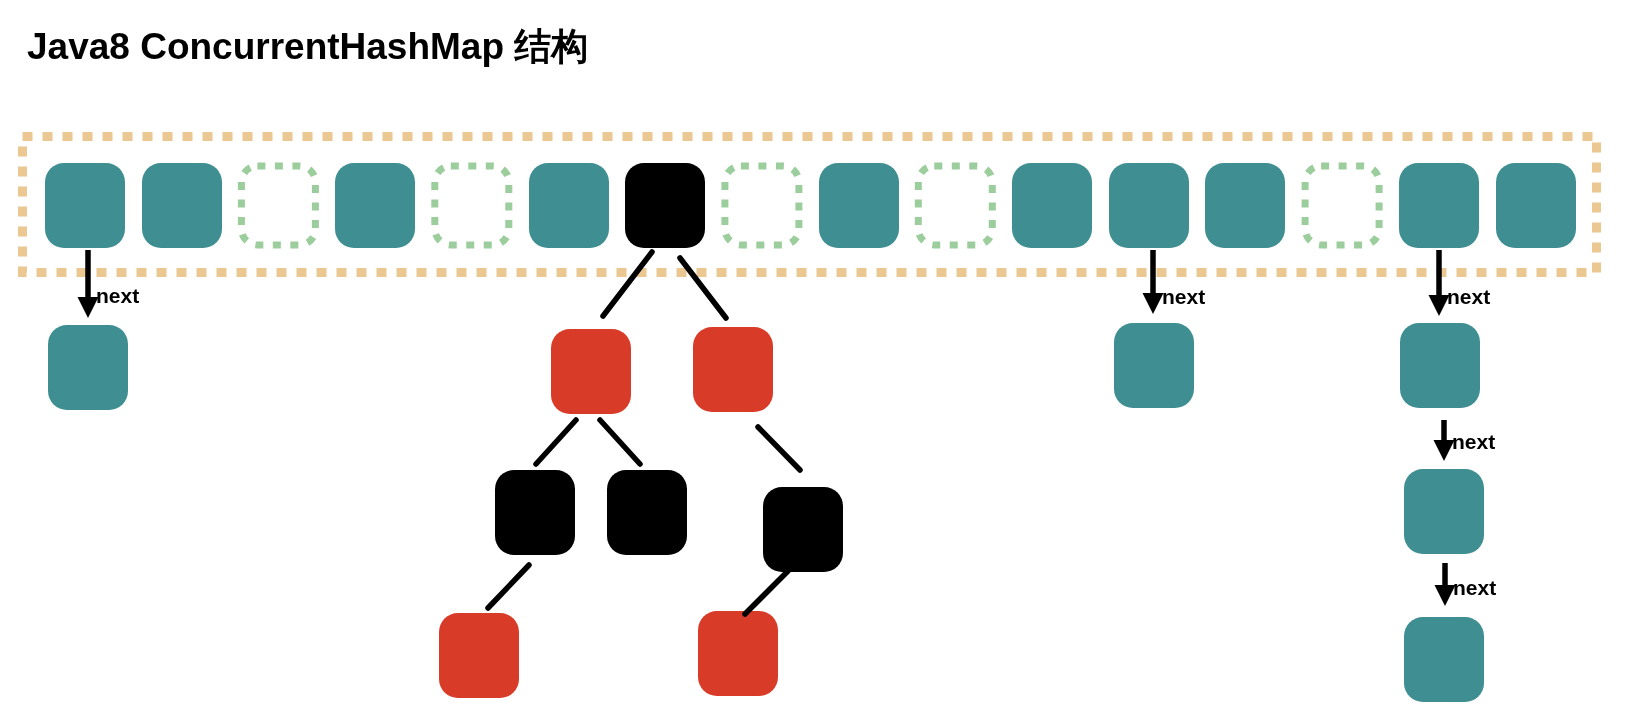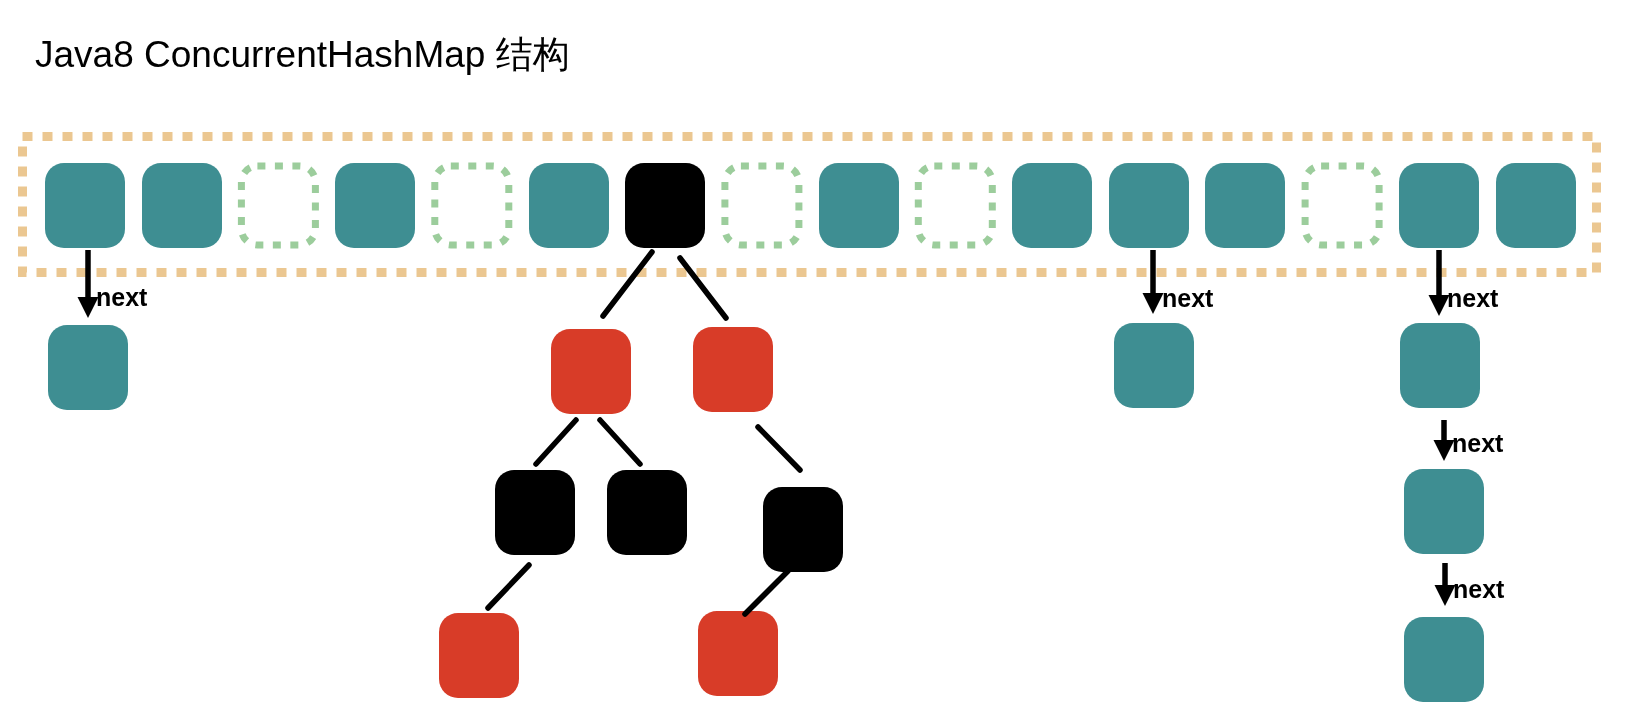--- a/index.html
+++ b/index.html
@@ -4,30 +4,30 @@
 <style>
   html,body{margin:0;padding:0;background:#fff;}
   .canvas{
     position:relative;
     width:1636px;height:726px;
     background:#fff;
     font-family:"Liberation Sans",sans-serif;
     overflow:hidden;
   }
   .page-title{
-    position:absolute;left:27px;top:22px;margin:8px;
-    font-size:37px;font-weight:normal;color:#000;
+    position:absolute;left:27px;top:22px;margin:0;
+    font-size:37px;font-weight:bold;color:#000;
     letter-spacing:0px;z-index:4;white-space:nowrap;
   }
   #overlay{position:absolute;left:0;top:0;z-index:3;pointer-events:none;}
   .sq{
     position:absolute;width:80px;height:85px;border-radius:19px;z-index:2;
   }
   .next-label{
-    position:absolute;font-size:25px;font-weight:bold;color:#000;
+    position:absolute;font-size:21px;font-weight:bold;color:#000;
     line-height:1;z-index:4;white-space:nowrap;
   }
 </style>
 </head>
 <body>
 
 <div class="canvas">
   <h1 class="page-title">Java8 ConcurrentHashMap 结构</h1>
   <svg id="overlay" width="1636" height="726" viewBox="0 0 1636 726">
       <rect x="22.5" y="136.5" width="1574" height="136" fill="none" stroke="#EBC791" stroke-width="9" stroke-dasharray="10 10"></rect>

